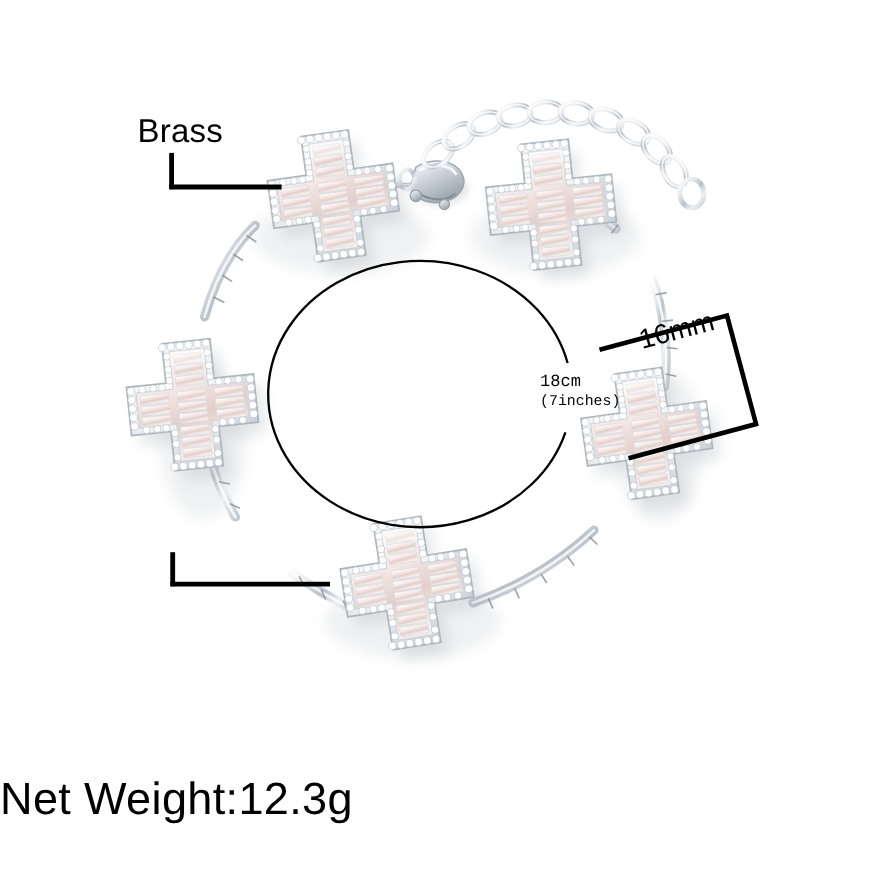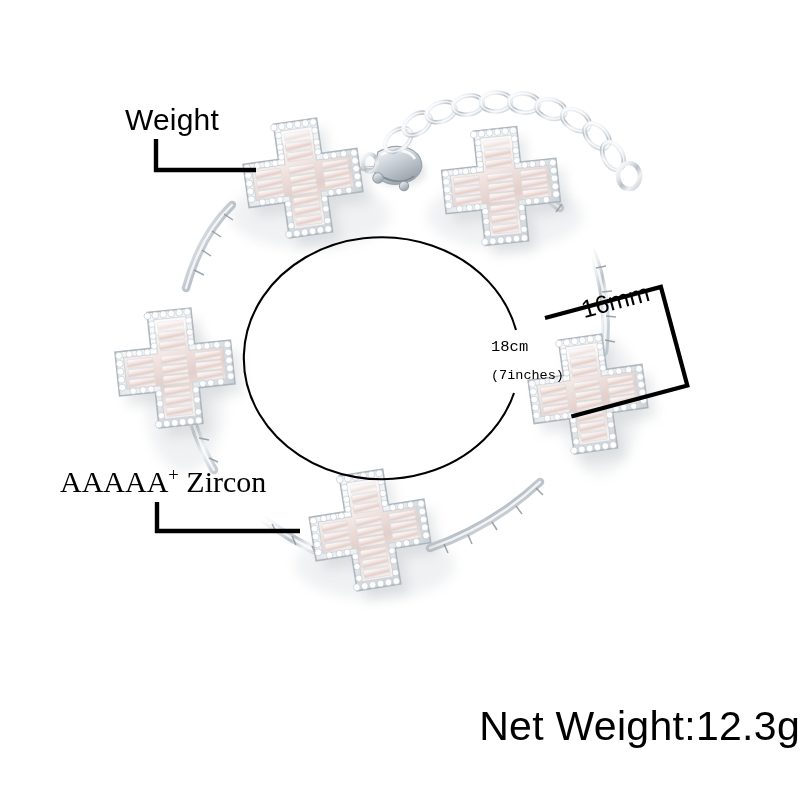--- a/index.html
+++ b/index.html
@@ -11,26 +11,26 @@
   .anno{position:absolute;white-space:nowrap;color:#000;}
   .anno-sans{font-family:"Liberation Sans",sans-serif;}
   .anno-serif{font-family:"Liberation Serif",serif;}
 
   #brass-label{left:125px;top:103px;font-size:30px;letter-spacing:.2px;}
   #zircon-label{left:60px;top:464px;font-size:30px;}
   #zircon-label .sup{font-size:.62em;vertical-align:super;}
 
   #size-label{left:491px;top:338px;line-height:1.18;font-family:Liberation Mono, monospace;}
   #size-label .big{font-size:15.5px;display:block;}
-  #size-label .small{font-size:13.5px;display:block;margin-top:12px;}
+  #size-label .small{font-size:13.5px;display:block;margin-top:2px;}
 
   #mm-label{position:absolute;left:578px;top:296px;font-size:25px;
             transform:rotate(-15deg);transform-origin:left top;}
 
-  #net-weight{position:absolute;left:0;top:703px;width:800px;text-align:right;
+  #net-weight{position:absolute;left:0;top:703px;width:800px;text-align:left;
               font-size:41px;letter-spacing:.3px;}
 </style>
 </head>
 <body>
 
 <div id="stage">
 
   <svg class="art" viewBox="0 0 800 800">
     <defs>
       <linearGradient id="metal" x1="0" y1="0" x2="1" y2="1">
@@ -233,23 +233,22 @@
     <g stroke="#000000" stroke-width="4.4" stroke-linecap="butt">
       <path d="M157,502 L157,533"></path>
       <path d="M155,531 L300,531"></path>
     </g>
 
     <g transform="rotate(-15,545,318)">
       <path d="M545,318 L665,318 L665,420 L545,420" fill="none" stroke="#000000" stroke-width="4.2" stroke-linejoin="miter"></path>
     </g>
   </svg>
 
-  <div class="anno anno-sans" id="brass-label">Weight</div>
-
-  <div class="anno anno-serif" id="zircon-label"><span>AAAAA</span><span class="sup">+</span><span> Zircon</span></div>
+  <div class="anno anno-sans" id="brass-label">Brass</div>
+
 
   <div class="anno anno-sans" id="size-label">
     <span class="big">18cm</span>
     <span class="small">(7inches)</span>
   </div>
 
   <div class="anno anno-sans" id="mm-label">16mm</div>
 
   <div class="anno anno-sans" id="net-weight">Net Weight:12.3g</div>
 

